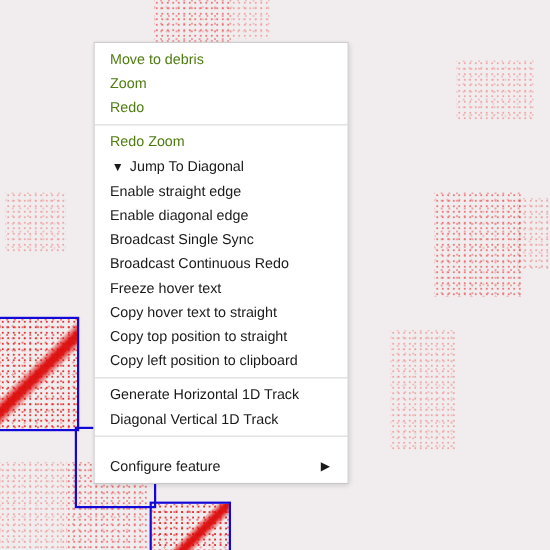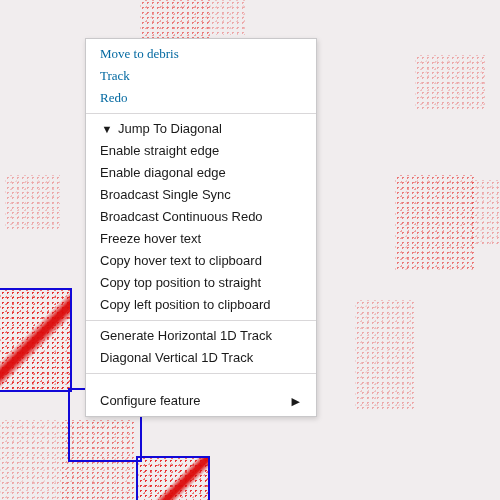--- a/index.html
+++ b/index.html
@@ -56,22 +56,21 @@
     color: #1a1a1a;
     padding: 4px 0;
   }
   .menu .item {
     padding: 2px 14px;
     line-height: 18px;
     white-space: nowrap;
     cursor: default;
   }
   .menu .item.disabled {
-    color: #0369a1;
-    font-family: Liberation Serif, serif;
+    color: #4d7c0f;
   }
   .menu .sep {
     height: 1px;
     margin: 4px 0;
     background: #d9d7d9;
   }
   .menu .glyph {
     display: inline-block;
     width: 14px;
     text-align: center;
@@ -110,34 +109,35 @@
   <div class="bluebox" style="left:-2px;  top:288px; width:74px; height:104px;"></div>
 
   <div class="patch dense" style="left:138px; top:458px; width:70px; height:42px;"></div>
   <div class="diag" style="left:138px; top:458px; width:70px; height:70px;"></div>
   <div class="bluebox" style="left:136px; top:456px; width:74px; height:60px;"></div>
 
   <div class="bluebox" style="left:68px;  top:388px; width:74px; height:74px;"></div>
 
   <div class="menu">
     <div class="item disabled">Move to debris</div>
-    <div class="item disabled">Track</div>
+    <div class="item disabled">Zoom</div>
     <div class="item disabled">Redo</div>
 
     <div class="sep"></div>
 
+    <div class="item disabled">Redo Zoom</div>
     <div class="item">
       <span class="glyph">▼</span><span>Jump To Diagonal</span>
     </div>
     <div class="item">Enable straight edge</div>
     <div class="item">Enable diagonal edge</div>
     <div class="item">Broadcast Single Sync</div>
     <div class="item">Broadcast Continuous Redo</div>
     <div class="item">Freeze hover text</div>
-    <div class="item">Copy hover text to clipboard</div>
+    <div class="item">Copy hover text to straight</div>
     <div class="item">Copy top position to straight</div>
     <div class="item">Copy left position to clipboard</div>
 
     <div class="sep"></div>
 
     <div class="item">Generate Horizontal 1D Track</div>
     <div class="item">Diagonal Vertical 1D Track</div>
 
     <div class="sep"></div>
 

